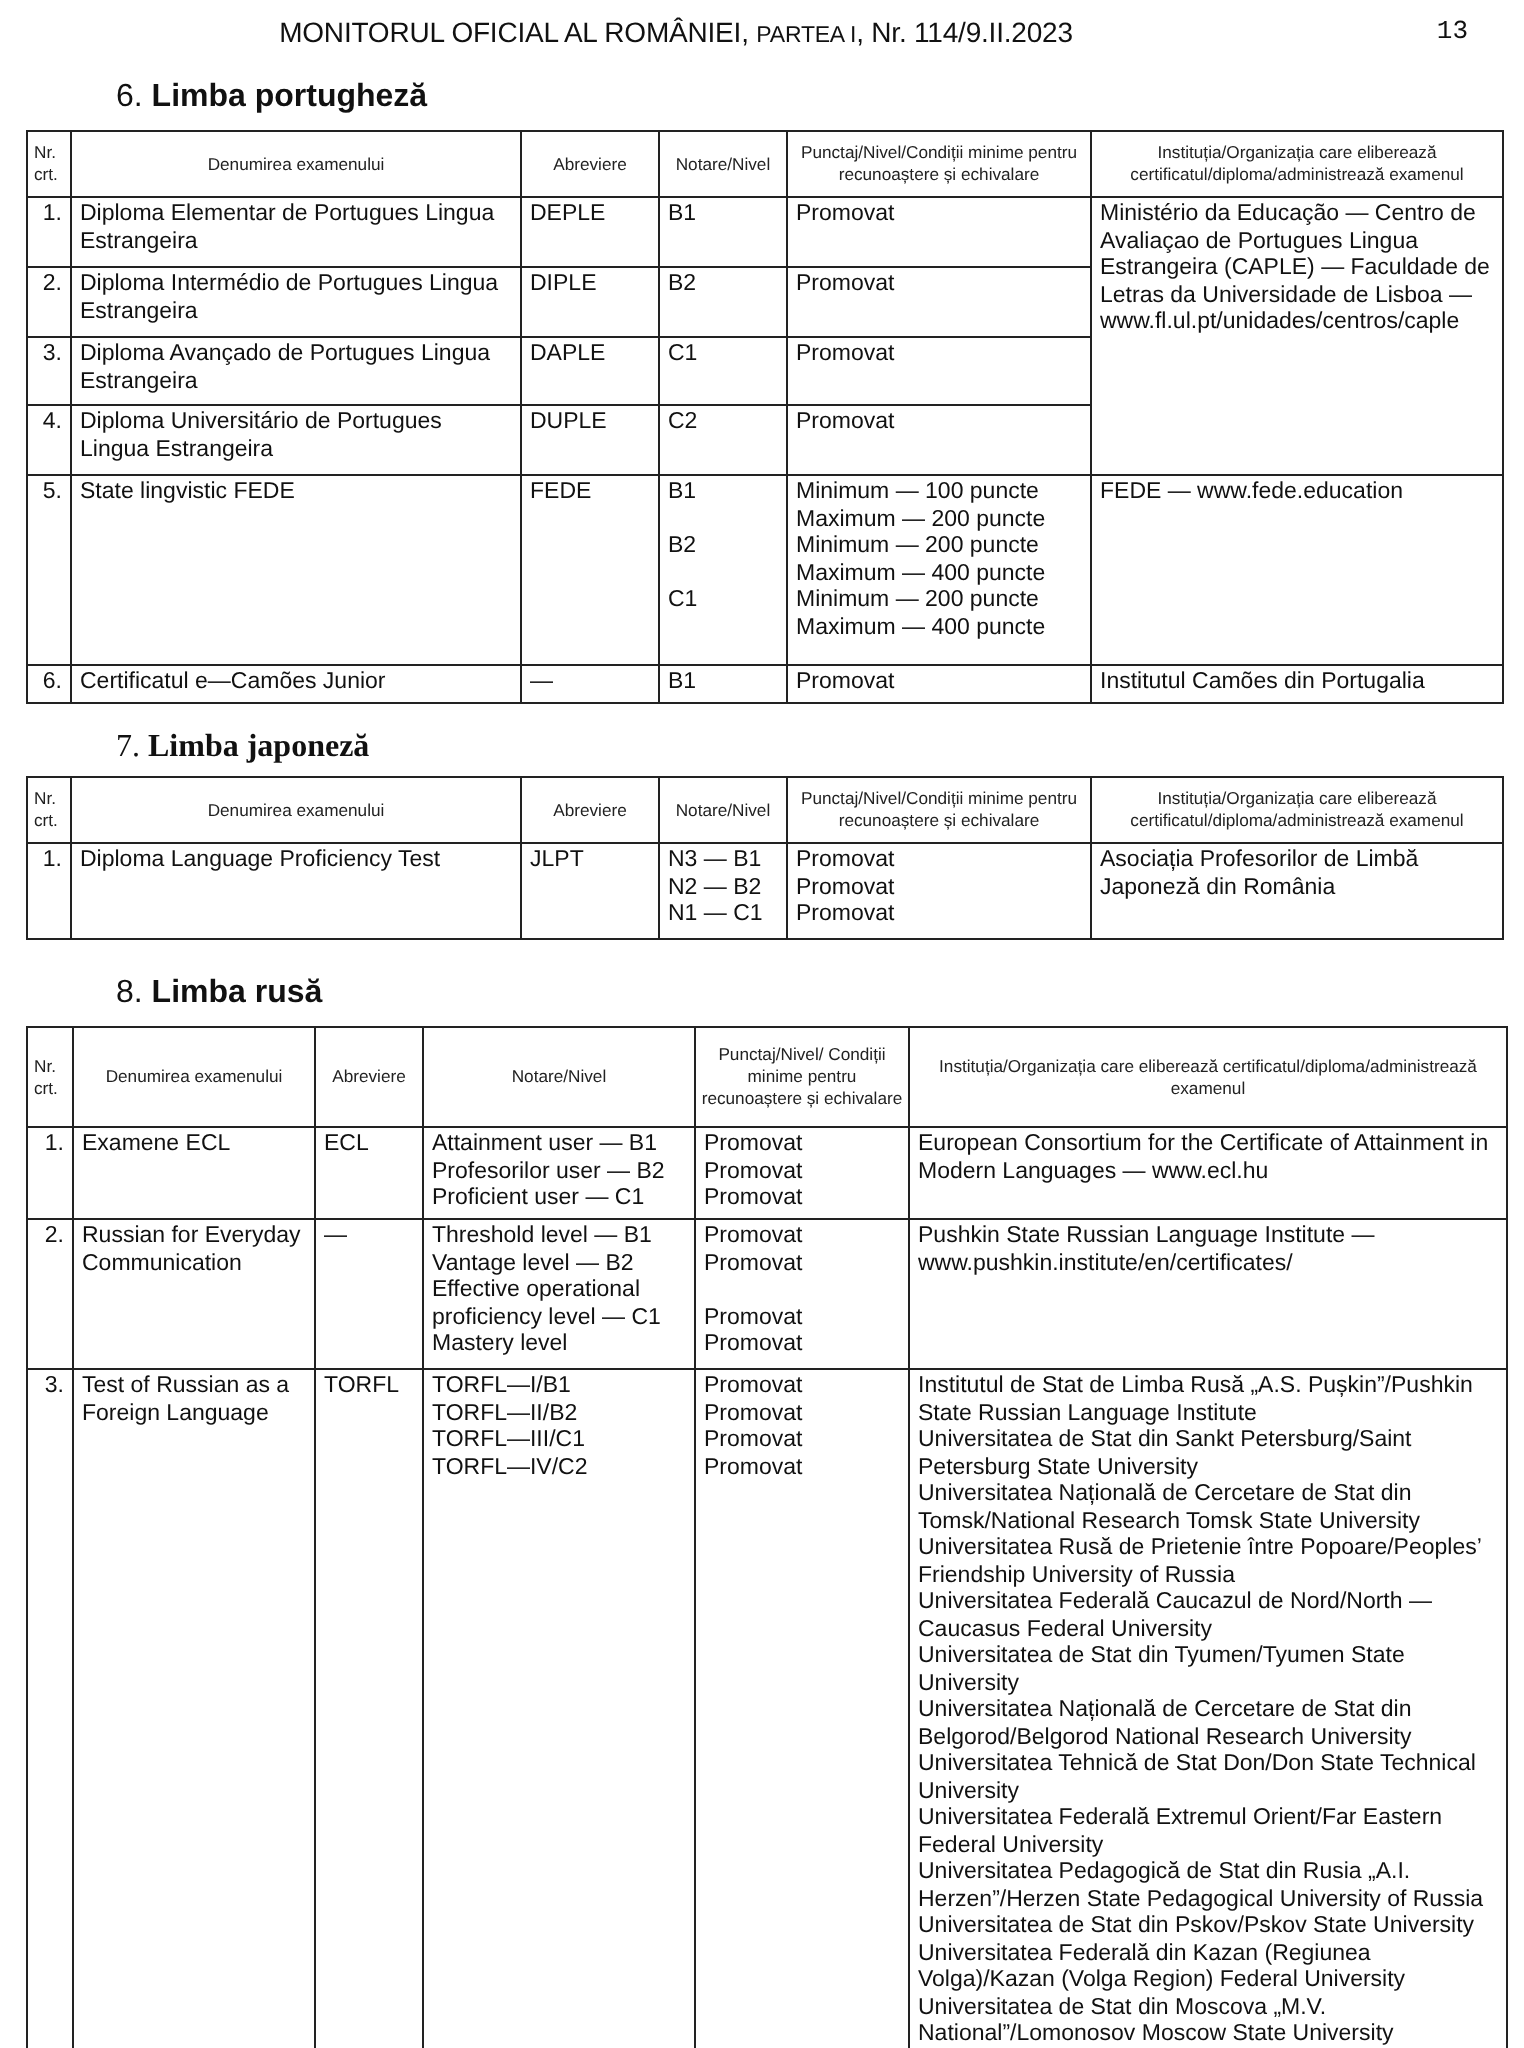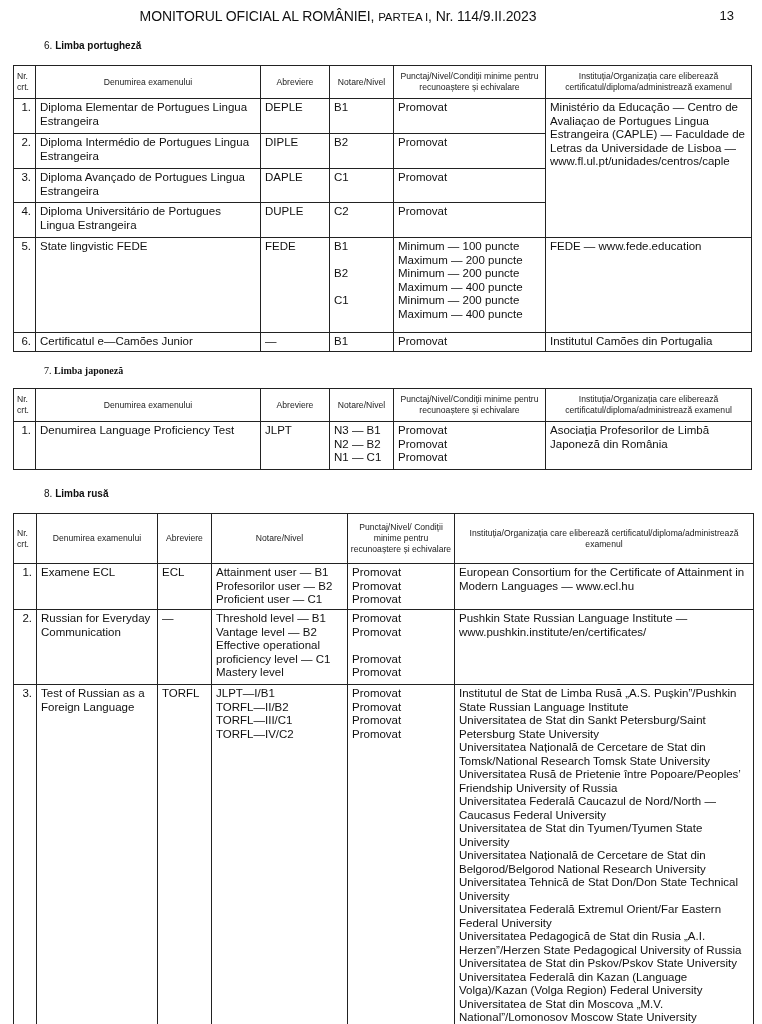--- a/index.html
+++ b/index.html
@@ -2,22 +2,22 @@
 <html><head>
 <meta charset="utf-8">
 <style>
   html, body { margin: 0; padding: 0; background: #ffffff; }
   body { width: 762px; height: 1024px; position: relative; overflow: hidden;
          font-family: "Liberation Sans", sans-serif; color: #111; }
   .header { position: absolute; top: 8px; left: 0; width: 762px; height: 20px; }
   .header-title { position: absolute; left: 0; width: 676px; text-align: center; top: 0;
                   font-size: 14px; letter-spacing: -0.1px; }
   .header-title .small { font-size: 11.5px; }
-  .page-num { position: absolute; right: 28px; top: 0; font-size: 13px; }
-  .section-title { position: absolute; left: 44px; font-size: 10px; }
+  .page-num { position: absolute; right: 28px; top: 0; font-size: 13px; font-family: Liberation Mono, monospace; }
+  .section-title { position: absolute; left: 58px; font-size: 16px; }
   .section-title b { font-weight: bold; }
   table { position: absolute; border-collapse: collapse; table-layout: fixed;
           font-size: 11.5px; line-height: 13.5px; }
   td, th { border: 1px solid #222; vertical-align: top; padding: 2px 3px 2px 4px;
            word-wrap: break-word; }
   table { border: 1.6px solid #222; }
   th { font-weight: normal; font-size: 8.6px; line-height: 11px; vertical-align: middle;
        text-align: center; color: #222; padding: 3px 2px; }
   th.nr { text-align: left; padding-left: 3px; }
   td.nr { text-align: right; padding-right: 4px; padding-left: 2px; }
@@ -131,21 +131,21 @@
       <tr style="height:33px;">
     <th class="nr">Nr. crt.</th>
     <th>Denumirea examenului</th>
     <th>Abreviere</th>
     <th>Notare/Nivel</th>
     <th>Punctaj/Nivel/Condiții minime pentru recunoaștere și echivalare</th>
     <th>Instituția/Organizația care eliberează certificatul/diploma/administrează examenul</th>
   </tr>
   <tr style="height:48px;">
     <td class="nr">1.</td>
-    <td>Denumirea Language Proficiency Test</td>
+    <td>Diploma Language Proficiency Test</td>
     <td>JLPT</td>
     <td>
           <span class="line">N3 — B1</span>
           <span class="line">N2 — B2</span>
           <span class="line">N1 — C1</span>
         </td>
     <td>
           <span class="line">Promovat</span>
           <span class="line">Promovat</span>
           <span class="line">Promovat</span>
@@ -209,21 +209,21 @@
           <span class="line">Promovat</span>
           <span class="line">Promovat</span>
         </td>
     <td>Pushkin State Russian Language Institute — www.pushkin.institute/en/certificates/</td>
   </tr>
   <tr style="height:322px;">
     <td class="nr">3.</td>
     <td>Test of Russian as a Foreign Language</td>
     <td>TORFL</td>
     <td>
-          <span class="line">JLPT—I/B1</span>
+          <span class="line">TORFL—I/B1</span>
           <span class="line">TORFL—II/B2</span>
           <span class="line">TORFL—III/C1</span>
           <span class="line">TORFL—IV/C2</span>
         </td>
     <td>
           <span class="line">Promovat</span>
           <span class="line">Promovat</span>
           <span class="line">Promovat</span>
           <span class="line">Promovat</span>
         </td>
@@ -232,18 +232,18 @@
           <span class="line">Universitatea de Stat din Sankt Petersburg/Saint Petersburg State University</span>
           <span class="line">Universitatea Națională de Cercetare de Stat din Tomsk/National Research Tomsk State University</span>
           <span class="line">Universitatea Rusă de Prietenie între Popoare/Peoples’ Friendship University of Russia</span>
           <span class="line">Universitatea Federală Caucazul de Nord/North — Caucasus Federal University</span>
           <span class="line">Universitatea de Stat din Tyumen/Tyumen State University</span>
           <span class="line">Universitatea Națională de Cercetare de Stat din Belgorod/Belgorod National Research University</span>
           <span class="line">Universitatea Tehnică de Stat Don/Don State Technical University</span>
           <span class="line">Universitatea Federală Extremul Orient/Far Eastern Federal University</span>
           <span class="line">Universitatea Pedagogică de Stat din Rusia „A.I. Herzen”/Herzen State Pedagogical University of Russia</span>
           <span class="line">Universitatea de Stat din Pskov/Pskov State University</span>
-          <span class="line">Universitatea Federală din Kazan (Language Volga)/Kazan (Volga Region) Federal University</span>
+          <span class="line">Universitatea Federală din Kazan (Regiunea Volga)/Kazan (Volga Region) Federal University</span>
           <span class="line">Universitatea de Stat din Moscova „M.V. National”/Lomonosov Moscow State University</span>
         </td>
   </tr>
 </tbody>
   </table>
 
 </body></html>

